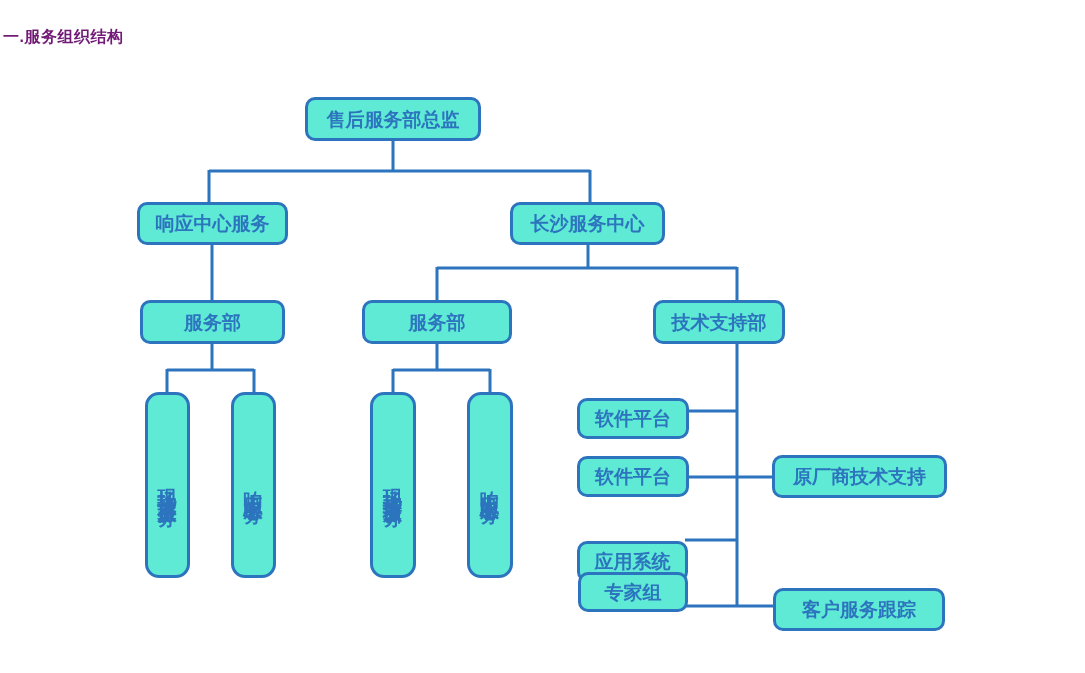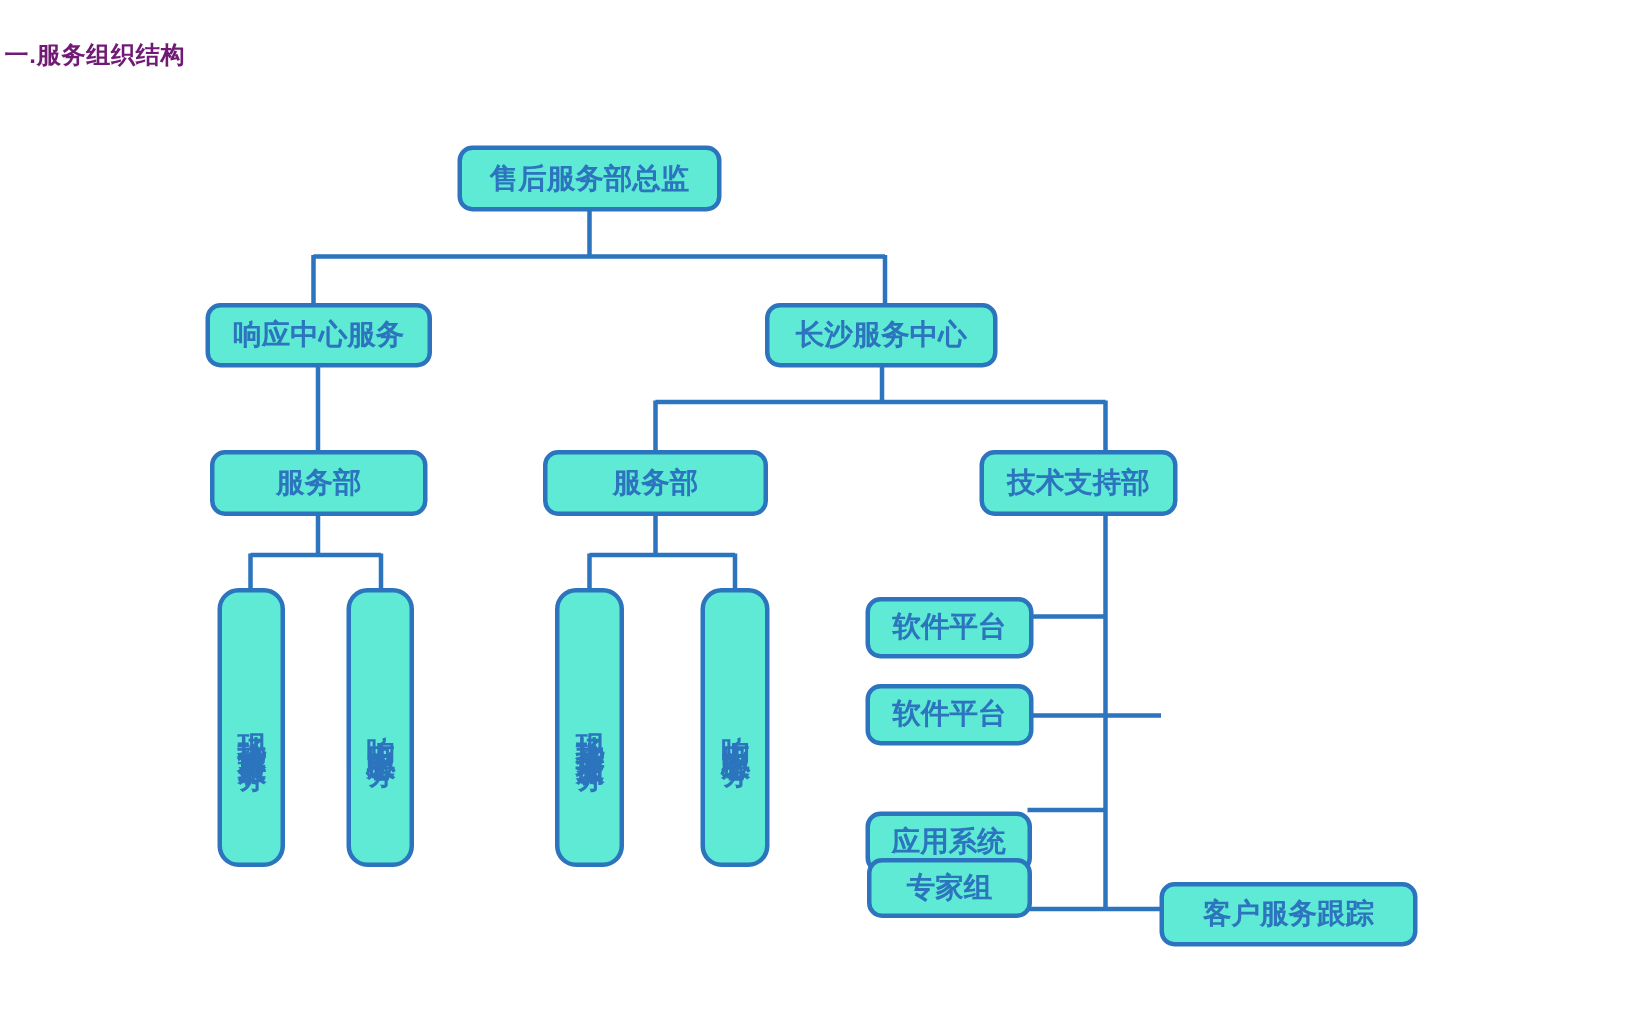--- a/index.html
+++ b/index.html
@@ -110,16 +110,17 @@
   <div class="node vnode" style="left:467px; top:392px; width:46px; height:186px;">响应中心服务</div>
 
   <div class="node" style="left:577px; top:398px; width:112px; height:41px;">软件平台</div>
 
   <div class="node" style="left:577px; top:456px; width:112px; height:41px;">软件平台</div>
 
   <div class="node" style="left:577px; top:515px; width:111px; height:41px;margin-top:26px;">应用系统</div>
 
   <div class="node" style="left:578px; top:572px; width:110px; height:40px;">专家组</div>
 
+  <div class="node" style="left:772px; top:455px; width:175px; height:43px;">原厂商技术支持</div>
 
   <div class="node" style="left:773px; top:588px; width:172px; height:43px;">客户服务跟踪</div>
 
 </div>
 
 </body></html>

